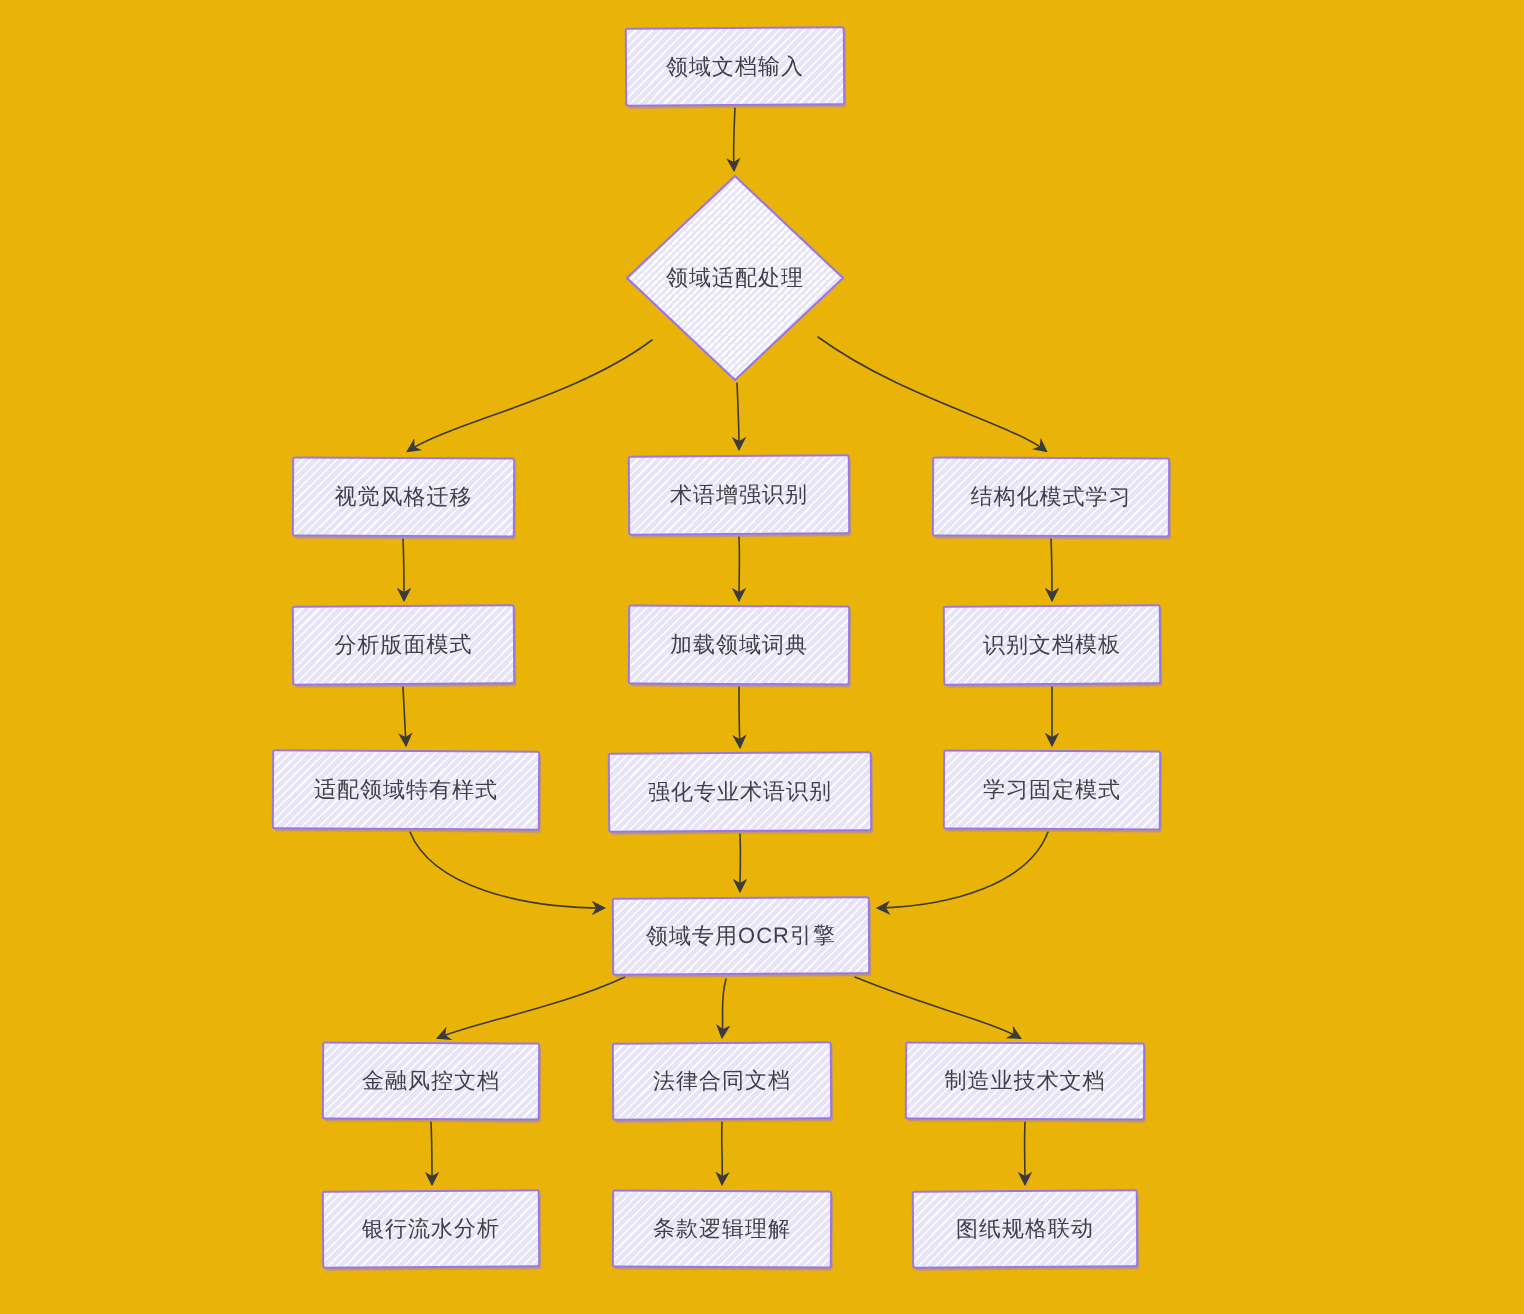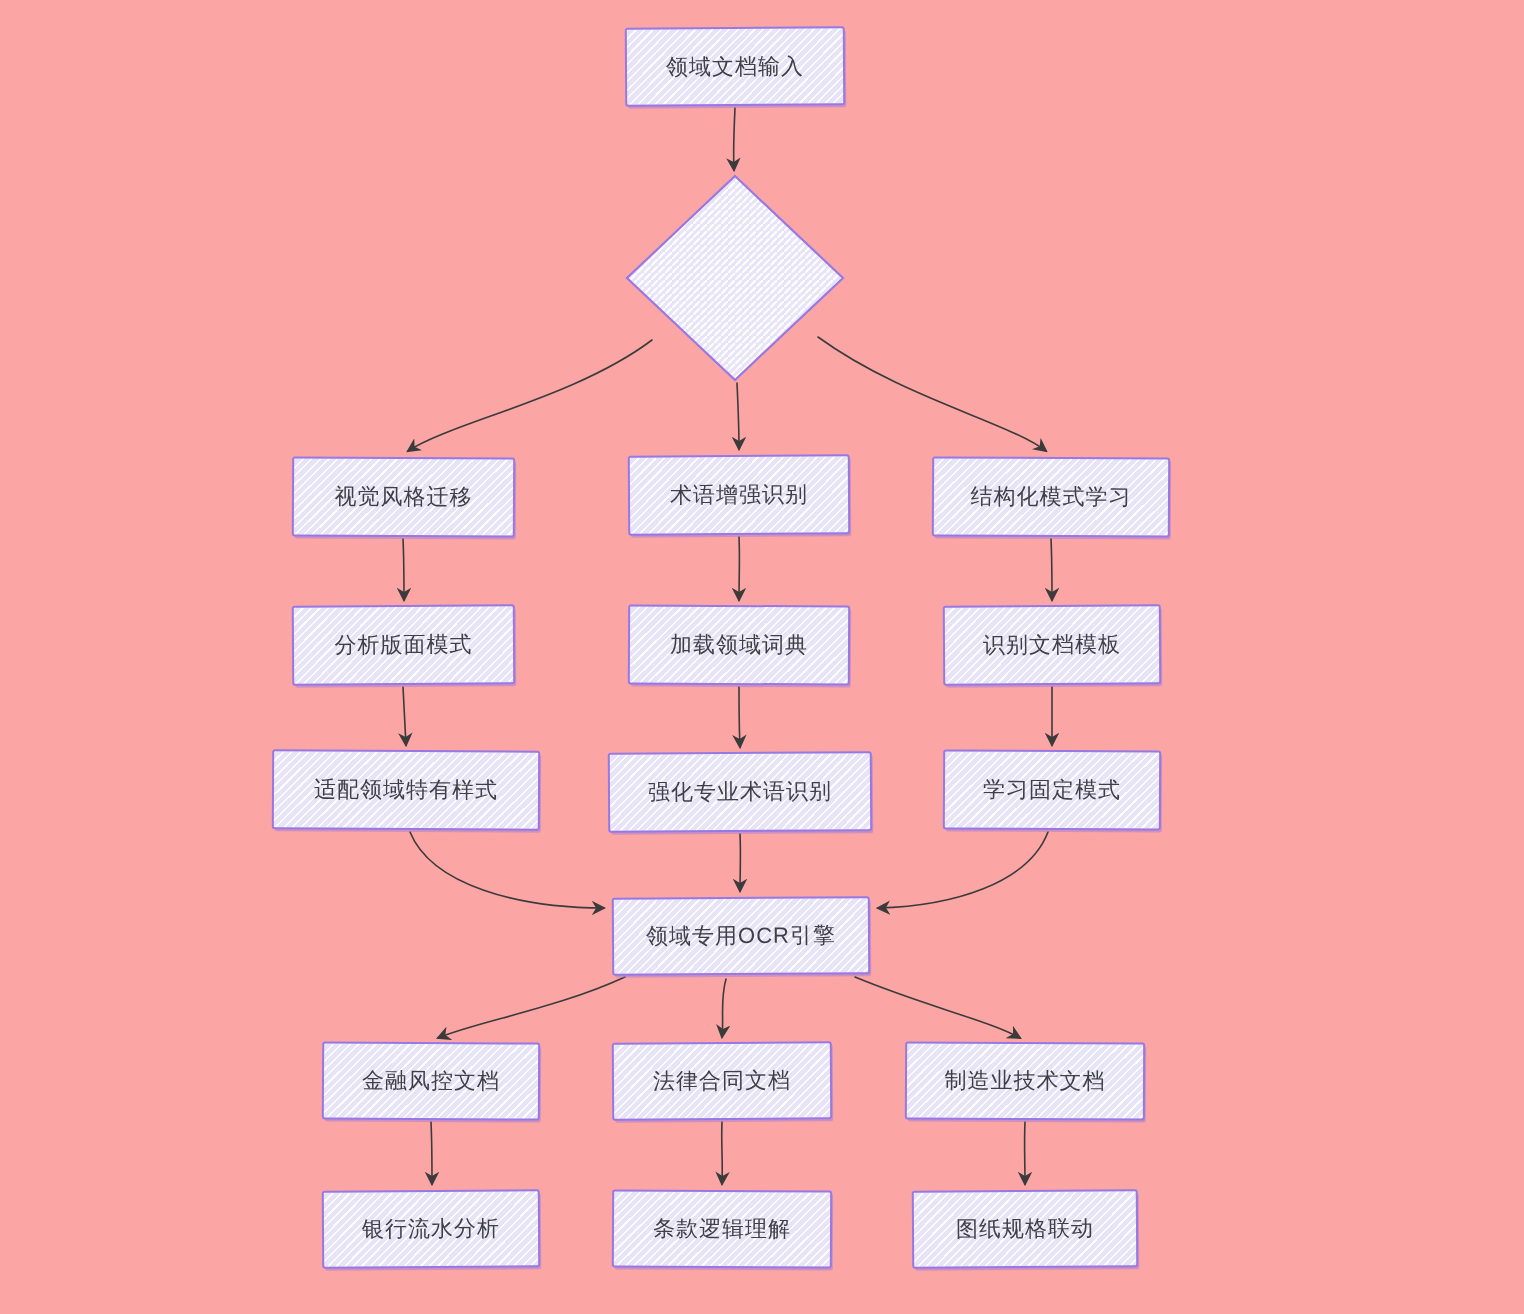--- a/index.html
+++ b/index.html
@@ -1,17 +1,17 @@
 <!DOCTYPE html>
 <html><head>
 <meta charset="utf-8">
 <style>
   html,body{margin:0;padding:0;background:#ffffff;}
   .canvas{
-    position:relative;width:1524px;height:1314px;background:#fca5a5;overflow:hidden;
+    position:relative;width:1524px;height:1314px;background:#eab308;overflow:hidden;
     font-family:"Liberation Sans","DejaVu Sans",sans-serif;
   }
   .edges{position:absolute;left:0;top:0;width:100%;height:100%;}
   .node{
     position:absolute;display:flex;align-items:center;justify-content:center;
     box-sizing:border-box;
     border:2px solid #9878e2;
     border-radius:3px;
     background:
       repeating-linear-gradient(135deg,
@@ -63,20 +63,21 @@
     <path class="edge" marker-end="url(#arrow)" d="M 625 977 C 558 1008, 476 1022, 438 1038"></path>
     <path class="edge" marker-end="url(#arrow)" d="M 726 979 C 720 1000, 724 1018, 722 1037"></path>
     <path class="edge" marker-end="url(#arrow)" d="M 855 977 C 925 1006, 990 1021, 1020 1038"></path>
     <path class="edge" marker-end="url(#arrow)" d="M 431 1122 C 432 1143, 432 1162, 432 1184"></path>
     <path class="edge" marker-end="url(#arrow)" d="M 722 1122 C 721 1143, 723 1162, 722 1184"></path>
     <path class="edge" marker-end="url(#arrow)" d="M 1025 1122 C 1024 1143, 1025 1162, 1025 1184"></path>
   </svg>
 
   <div class="node r-a" style="left:625px;top:27px;width:220px;height:79px;">领域文档输入</div>
 
+  <div class="diamond-label" style="left:627px;top:256px;width:216px;height:44px;">领域适配处理</div>
 
   <div class="node r-b" style="left:292px;top:457px;width:223px;height:80px;">视觉风格迁移</div>
   <div class="node r-a" style="left:628px;top:455px;width:222px;height:80px;">术语增强识别</div>
   <div class="node r-b" style="left:932px;top:457px;width:238px;height:80px;">结构化模式学习</div>
 
   <div class="node r-a" style="left:292px;top:605px;width:223px;height:80px;">分析版面模式</div>
   <div class="node r-b" style="left:628px;top:605px;width:222px;height:80px;">加载领域词典</div>
   <div class="node r-a" style="left:943px;top:605px;width:218px;height:80px;">识别文档模板</div>
 
   <div class="node r-b" style="left:272px;top:750px;width:268px;height:80px;">适配领域特有样式</div>

